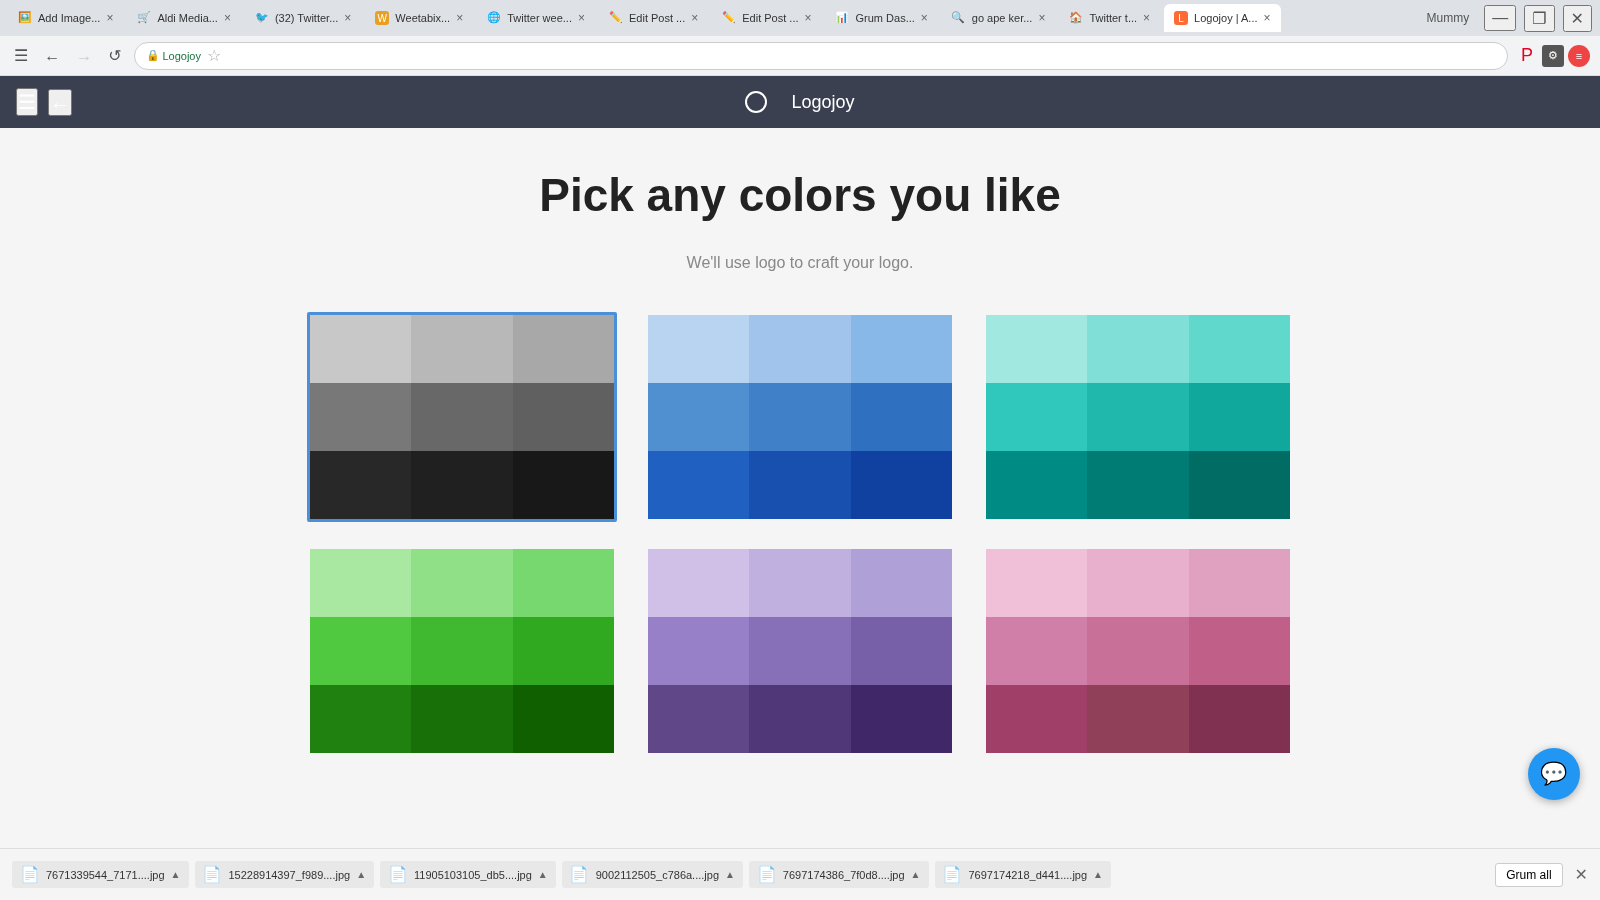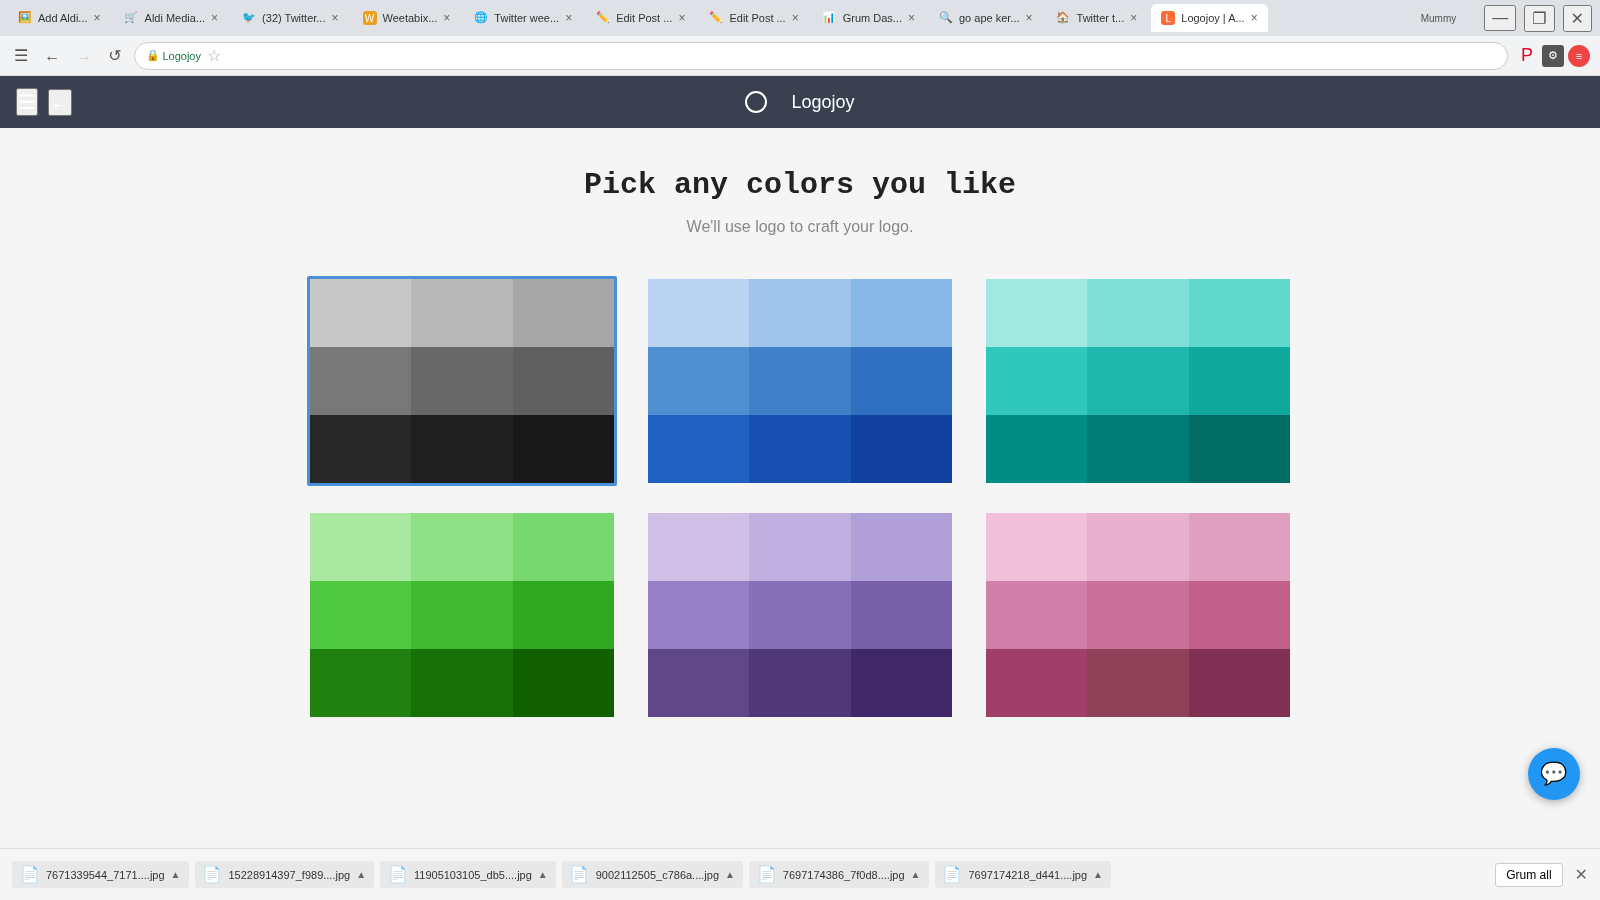--- a/index.html
+++ b/index.html
@@ -116,26 +116,25 @@
 
     
     .main-content {
       padding: 40px 20px 20px;
       display: flex;
       flex-direction: column;
       align-items: center;
     }
 
     .page-title {
-      font-size: 30px;
+      font-size: 46px;
       font-weight: 700;
       color: #222;
       text-align: center;
-      margin-bottom: 16px;
-      font-family: Liberation Mono, monospace;
+      margin-bottom: 32px;
     }
     .page-subtitle {
       font-size: 16px;
       color: #888;
       text-align: center;
       margin-bottom: 40px;
     }
 
     
     .color-palettes {
@@ -234,21 +233,21 @@
   </style>
 </head>
 <body>
 
 <div class="browser-frame">
 
   <div class="browser-titlebar">
 
     <div class="tab">
       <span class="tab-favicon">🖼️</span>
-      <span>Add Aldi...</span>
+      <span>Add Image...</span>
       <span class="tab-close">×</span>
     </div>
     <div class="tab">
       <span class="tab-favicon">🛒</span>
       <span>Aldi Media...</span>
       <span class="tab-close">×</span>
     </div>
     <div class="tab">
       <span class="tab-favicon">🐦</span>
       <span>(32) Twitter...</span>
@@ -288,21 +287,21 @@
       <span class="tab-favicon">🏠</span>
       <span>Twitter t...</span>
       <span class="tab-close">×</span>
     </div>
     <div class="tab active">
       <span class="tab-favicon" style="background:#ff6b35;color:#fff;border-radius:3px;font-size:10px;width:14px;height:14px;display:flex;align-items:center;justify-content:center;">L</span>
       <span>Logojoy | A...</span>
       <span class="tab-close">×</span>
     </div>
     <div class="window-controls">
-      <span style="font-size:10px;color:#555;margin-right:20px;">Mummy</span>
+      <span style="font-size:12px;color:#555;margin-right:7px;">Mummy</span>
       <button class="win-btn">—</button>
       <button class="win-btn">❐</button>
       <button class="win-btn">✕</button>
     </div>
   </div>
 
   <div class="browser-toolbar">
     <button class="toolbar-btn">☰</button>
     <button class="toolbar-btn">←</button>
     <button class="toolbar-btn" style="color:#ccc;">→</button>

